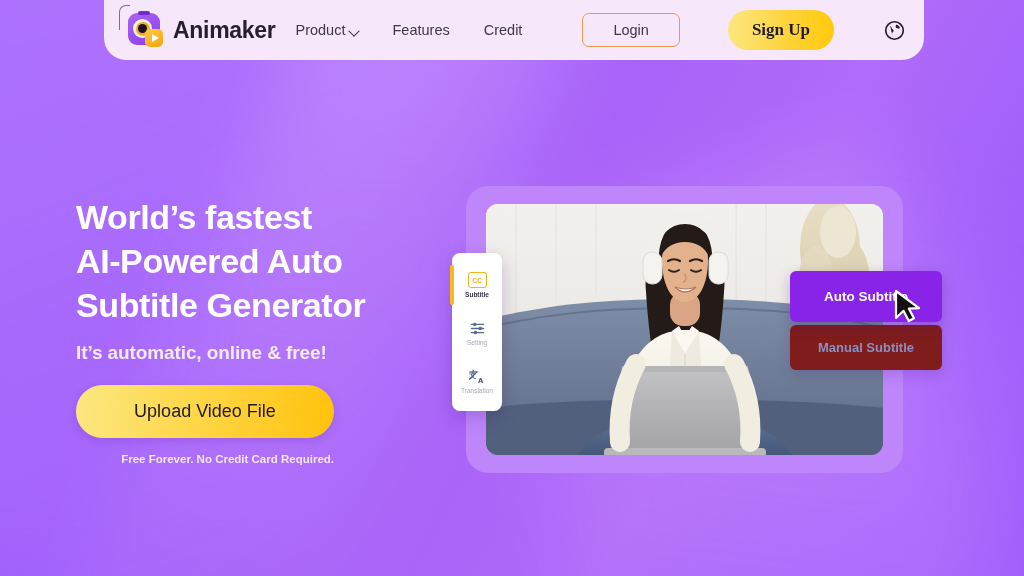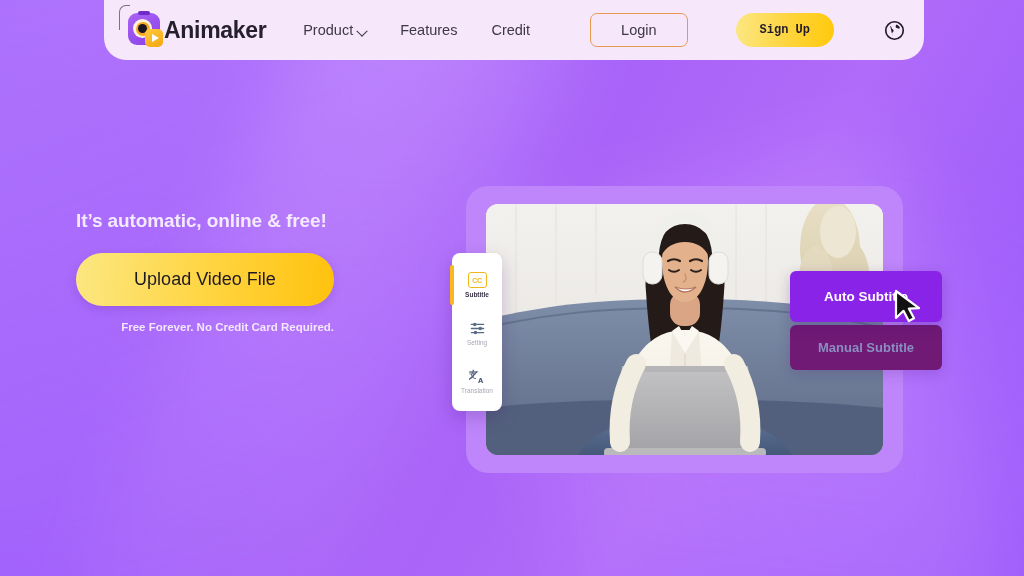--- a/index.html
+++ b/index.html
@@ -69,20 +69,21 @@
     display: flex;
     align-items: center;
     box-sizing: border-box;
     padding: 0 18px 0 22px;
     z-index: 30;
   }
 
   .brand {
     display: flex;
     align-items: center;
+    gap: 9px;
     position: relative;
   }
   .logo-mark {
     position: relative;
     width: 38px;
     height: 38px;
   }
   .logo-sq {
     position: absolute;
     left: 2px; top: 2px;
@@ -177,29 +178,29 @@
     color: #3E3749;
     border: 1.5px solid #E79B4E;
     border-radius: 7px;
     padding: 8px 30px;
     background: transparent;
     cursor: pointer;
     font-family: inherit;
     margin-left: 26px;
   }
   .btn-signup {
-    font-size: 12px;
+    font-size: 17px;
     font-weight: bold;
     color: #211B2B;
     border: none;
     border-radius: 20px;
     padding: 10px 24px;
     background: linear-gradient(95deg, #FBE783 0%, #FFD43B 55%, #FFC90B 100%);
     cursor: pointer;
-    font-family: Liberation Mono, monospace;
+    font-family: Liberation Serif, serif;
     margin-left: 14px;
   }
   .globe-btn {
     margin-left: 14px;
     width: 24px; height: 24px;
     cursor: pointer;
     display: flex;
     align-items: center;
     justify-content: center;
   }
@@ -343,21 +344,21 @@
     z-index: 24;
     box-shadow: 0 4px 14px rgba(60,10,110,.25);
   }
   .btn-manual-subtitle {
     position: absolute;
     left: 790px;
     top: 325px;
     width: 152px;
     height: 45px;
     border-radius: 6px;
-    background: #701a75;
+    background: #7f1d1d;
     color: #8A8FC2;
     font-size: 13px;
     font-weight: bold;
     border: none;
     font-family: inherit;
     cursor: pointer;
     z-index: 23;
     box-shadow: 0 4px 14px rgba(60,10,110,.18);
   }
 
@@ -418,20 +419,25 @@
           <circle cx="12" cy="12" r="10" fill="none" stroke="#231C2E" stroke-width="1.9"></circle>
           <path d="M7 6.5c2.4 1.1 1.2 3.4 3 4.2 1.6.7 1.2 2.6 0 3.4-1.3.8-1 3-.3 4.3" fill="#231C2E"></path>
           <path d="M14.5 5.2c1.2 1.1 2.8 1.4 3.4 3 .5 1.3-.6 2.1-1.6 1.6-1-.5-2.6-.6-2.9-1.8-.3-1.2.3-2.3 1.1-2.8z" fill="#231C2E"></path>
         </svg>
       </div>
 
     </div>
   </div>
 
   <div class="hero-left">
+    <h1 class="headline">
+      <span>World’s fastest</span><br>
+      <span>AI-Powered Auto</span><br>
+      <span>Subtitle Generator</span>
+    </h1>
     <p class="subhead">It’s automatic, online &amp; free!</p>
     <button class="btn-upload">Upload Video File</button>
     <p class="disclaimer">Free Forever. No Credit Card Required.</p>
   </div>
 
   <div class="mock">
     <div class="mock-photo">
       <svg width="100%" height="100%" viewBox="0 0 397 251" preserveAspectRatio="xMidYMid slice" aria-hidden="true">
         <defs>
           <linearGradient id="wallg" x1="0" y1="0" x2="0" y2="1">

